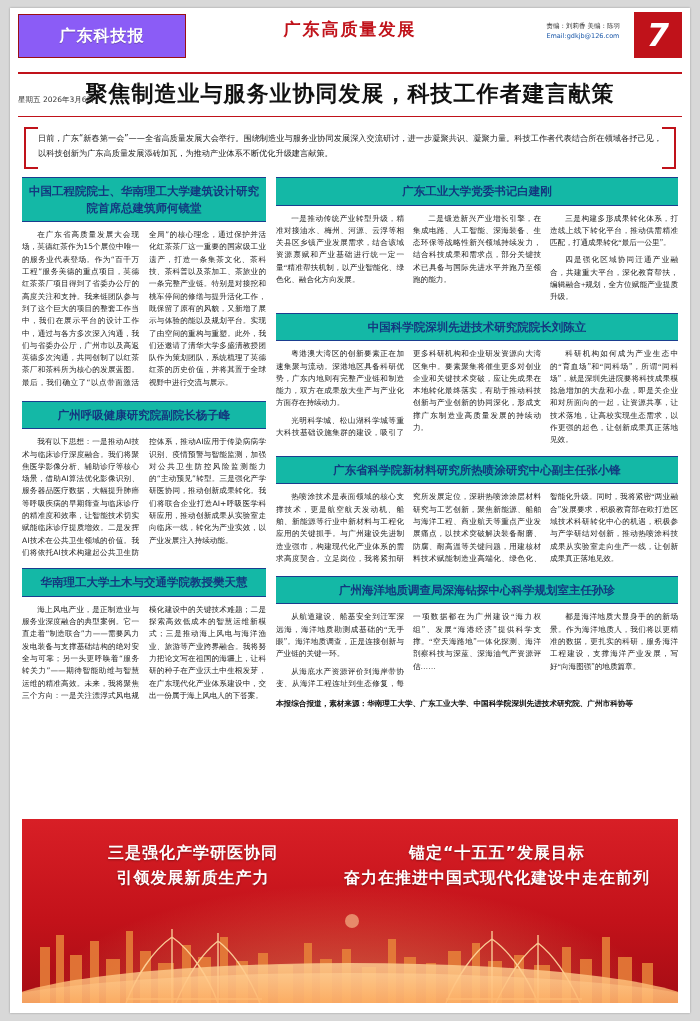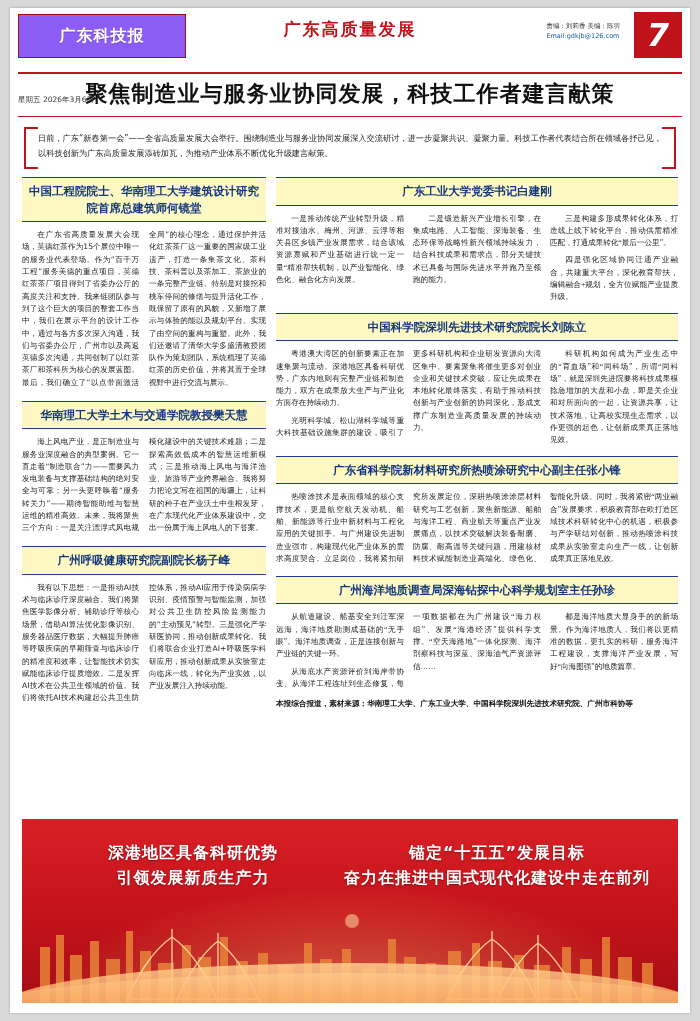--- a/index.html
+++ b/index.html
@@ -76,21 +76,21 @@
     display:flex;gap:10px;
     height:572px;
   }
   .col-left{width:244px;}
   .col-right{flex:1;font-family:Liberation Serif, serif;}
   .sect-title{
     border-top:1px solid #1a3d8f;border-bottom:1px solid #1a3d8f;
     padding:5px 6px;margin-bottom:7px;
     text-align:center;font-size:11.5px;font-weight:bold;color:#13377f;
     line-height:1.45;
-    background:#fef9c3;
+    background:#14b8a6;
   }
   .twocol{
     column-count:2;column-gap:10px;
     font-size:7.6px;line-height:1.62;color:#222;text-align:justify;
   }
   .threecol{
     column-count:3;column-gap:9px;
     font-size:7.6px;line-height:1.62;color:#222;text-align:justify;
   }
   .twocol p,.threecol p{margin:0 0 5px 0;text-indent:2em;}
@@ -164,30 +164,30 @@
     <div class="col-left">
 
       <div class="block">
         <div class="sect-title">中国工程院院士、华南理工大学建筑设计研究院首席总建筑师何镜堂</div>
         <div class="twocol">
           <p>在广东省高质量发展大会现场，英德红茶作为15个展位中唯一的服务业代表登场。作为“百千万工程”服务美德的重点项目，英德红茶茶厂项目得到了省委办公厅的高度关注和支持。我来链团队参与到了这个巨大的项目的整套工作当中，我们在展示平台的设计工作中，通过与各方多次深入沟通，我们与省委办公厅，广州市以及高返英德多次沟通，共同创制了以红茶茶厂和茶科所为核心的发展蓝图。最后，我们确立了“以点带面激活全局”的核心理念，通过保护并活化红茶茶厂这一重要的国家级工业遗产，打造一条集茶文化、茶科技、茶科普以及茶加工、茶旅业的一条完整产业链。特别是对接挖和桃车停间的修缮与提升活化工作，既保留了原有的风貌，又新增了展示与体验的能以及规划平台。实现了由空间的重构与重塑。此外，我们还邀请了清华大学多盛清教授团队作为策划团队，系统梳理了英德红茶的历史价值，并将其置于全球视野中进行交流与展示。</p>
         </div>
       </div>
 
       <div class="block">
+        <div class="sect-title">广州呼吸健康研究院副院长杨子峰</div>
+        <div class="twocol">
+          <p>我有以下思想：一是推动AI技术与临床诊疗深度融合。我们将聚焦医学影像分析、辅助诊疗等核心场景，借助AI算法优化影像识别、服务器品医疗数据，大幅提升肺癌等呼吸疾病的早期筛查与临床诊疗的精准度和效率，让智能技术切实赋能临床诊疗提质增效。二是发挥AI技术在公共卫生领域的价值。我们将依托AI技术构建起公共卫生防控体系，推动AI应用于传染病病学识别、疫情预警与智能监测，加强对公共卫生防控风险监测能力的“主动预见”转型。三是强化产学研医协同，推动创新成果转化。我们将联合企业打造AI+呼吸医学科研应用，推动创新成果从实验室走向临床一线，转化为产业实效，以产业发展注入持续动能。</p>
+        </div>
+      </div>
+
+      <div class="block">
         <div class="sect-title">华南理工大学土木与交通学院教授樊天慧</div>
         <div class="twocol">
           <p>海上风电产业，是正制造业与服务业深度融合的典型案例。它一直走着“制造联合”力——需要风力发电装备与支撑基础结构的绝对安全与可靠；另一头更呼唤着“服务转关力”——期待智能助维与智慧运维的精准高效。未来，我将聚焦三个方向：一是关注漂浮式风电规模化建设中的关键技术难题；二是探索高效低成本的智慧运维新模式；三是推动海上风电与海洋渔业、旅游等产业跨界融合。我将努力把论文写在祖国的海疆上，让科研的种子在产业沃土中生根发芽，在广东现代化产业体系建设中，交出一份属于海上风电人的下答案。</p>
-        </div>
-      </div>
-
-      <div class="block">
-        <div class="sect-title">广州呼吸健康研究院副院长杨子峰</div>
-        <div class="twocol">
-          <p>我有以下思想：一是推动AI技术与临床诊疗深度融合。我们将聚焦医学影像分析、辅助诊疗等核心场景，借助AI算法优化影像识别、服务器品医疗数据，大幅提升肺癌等呼吸疾病的早期筛查与临床诊疗的精准度和效率，让智能技术切实赋能临床诊疗提质增效。二是发挥AI技术在公共卫生领域的价值。我们将依托AI技术构建起公共卫生防控体系，推动AI应用于传染病病学识别、疫情预警与智能监测，加强对公共卫生防控风险监测能力的“主动预见”转型。三是强化产学研医协同，推动创新成果转化。我们将联合企业打造AI+呼吸医学科研应用，推动创新成果从实验室走向临床一线，转化为产业实效，以产业发展注入持续动能。</p>
         </div>
       </div>
 
     </div>
 
     <div class="col-right">
 
       <div class="block">
         <div class="sect-title">广东工业大学党委书记白建刚</div>
         <div class="threecol">
@@ -275,21 +275,21 @@
         </g>
         <g fill="#ffd9a0" opacity="0.55">
           <circle cx="330" cy="14" r="7"></circle>
         </g>
       </svg>
 
       <div class="wave2"></div>
       <div class="wave"></div>
 
       <div class="slogan left">
-        <div>深港地区具备科研优势</div>
+        <div>三是强化产学研医协同</div>
         <div>引领发展新质生产力</div>
       </div>
       <div class="slogan right">
         <div>锚定“十五五”发展目标</div>
         <div>奋力在推进中国式现代化建设中走在前列</div>
       </div>
     </div>
   </div>
 
 </div>

